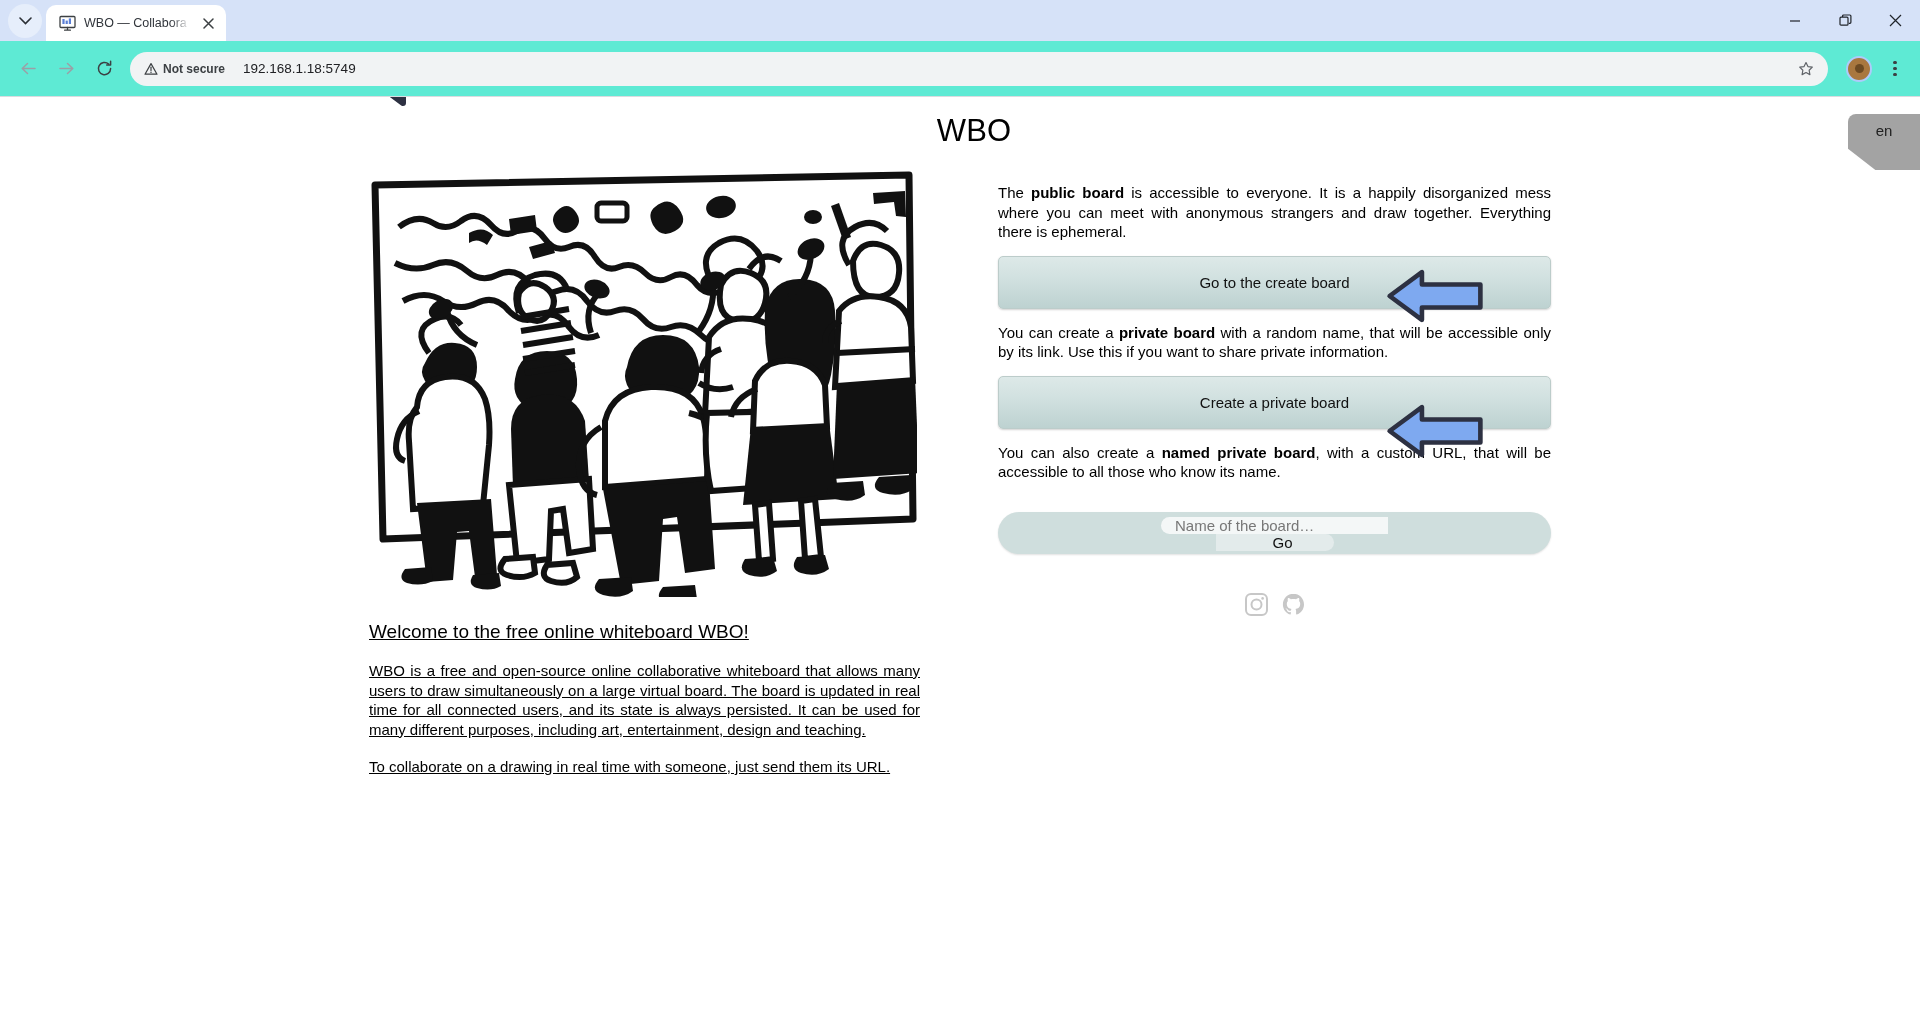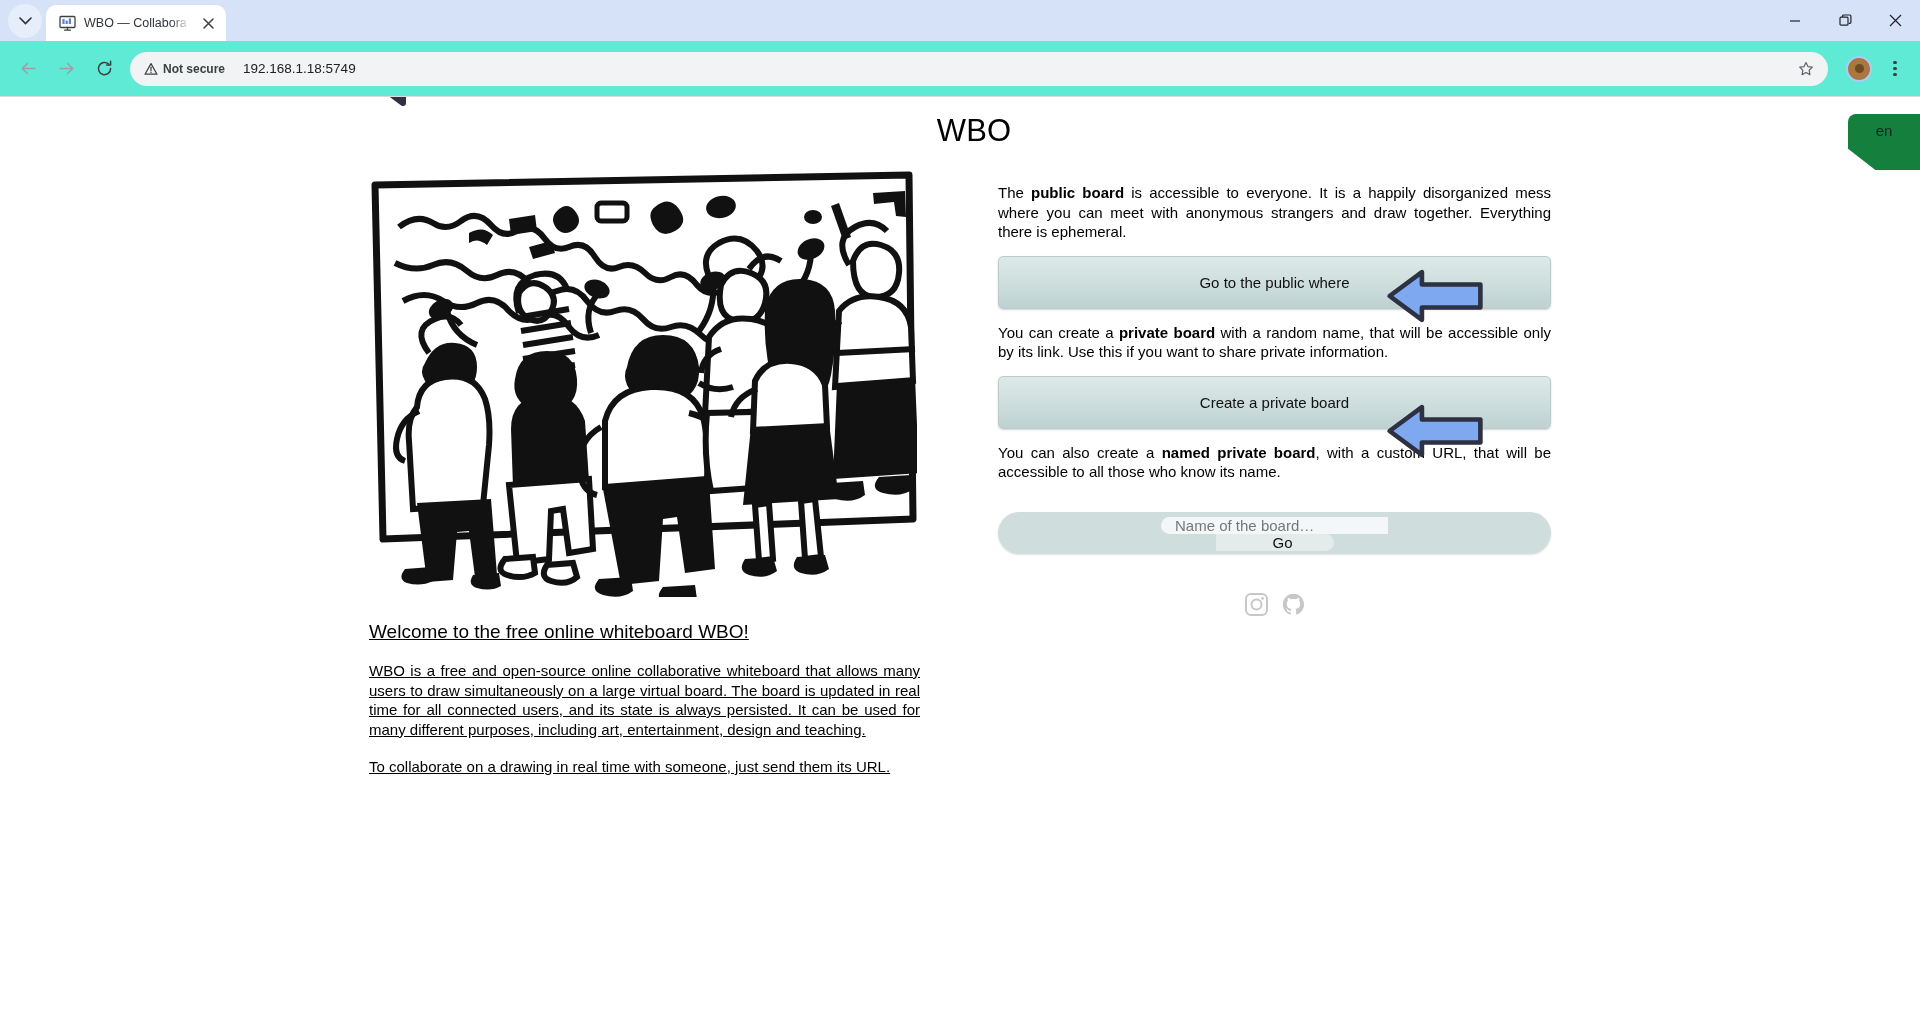--- a/index.html
+++ b/index.html
@@ -152,21 +152,21 @@
     position: relative;
     height: calc(1025px - 97px);
     background: #ffffff;
     overflow: hidden;
   }
 
   .lang-badge {
     position: absolute;
     right: 0; top: 17px;
     width: 72px; height: 56px;
-    background: #15803d;
+    background: #a3a3a3;
     color: #222;
     font-size: 15px;
     display: flex;
     align-items: flex-start;
     justify-content: center;
     padding-top: 8px;
     clip-path: polygon(0 0, 100% 0, 100% 100%, 100% 100%, 38% 100%, 0 62%);
     border-radius: 8px 0 0 0;
   }
 
@@ -500,21 +500,21 @@
         <div class="welcome">Welcome to the free online whiteboard WBO!</div>
 
         <p class="para"><span>WBO is a </span><span class="link">free and open-source</span><span> online collaborative whiteboard that allows many users to draw simultaneously on a large virtual board. The board is updated in real time for all connected users, and its state is always persisted. It can be used for many different purposes, including art, entertainment, design and teaching.</span></p>
 
         <p class="para">To collaborate on a drawing in real time with someone, just send them its URL.</p>
       </div>
 
       <div class="col-right">
         <p class="rpara"><span>The </span><b>public board</b><span> is accessible to everyone. It is a happily disorganized mess where you can meet with anonymous strangers and draw together. Everything there is ephemeral.</span></p>
 
-        <button class="wbo-btn">Go to the public where</button>
+        <button class="wbo-btn">Go to the create board</button>
 
         <p class="rpara"><span>You can create a </span><b>private board</b><span> with a random name, that will be accessible only by its link. Use this if you want to share private information.</span></p>
 
         <button class="wbo-btn">Create a private board</button>
 
         <p class="rpara"><span>You can also create a </span><b>named private board</b><span>, with a custom URL, that will be accessible to all those who know its name.</span></p>
 
         <div class="named-form">
           <input class="named-input" type="text" placeholder="Name of the board…" style="">
           <button class="named-go">Go</button>

